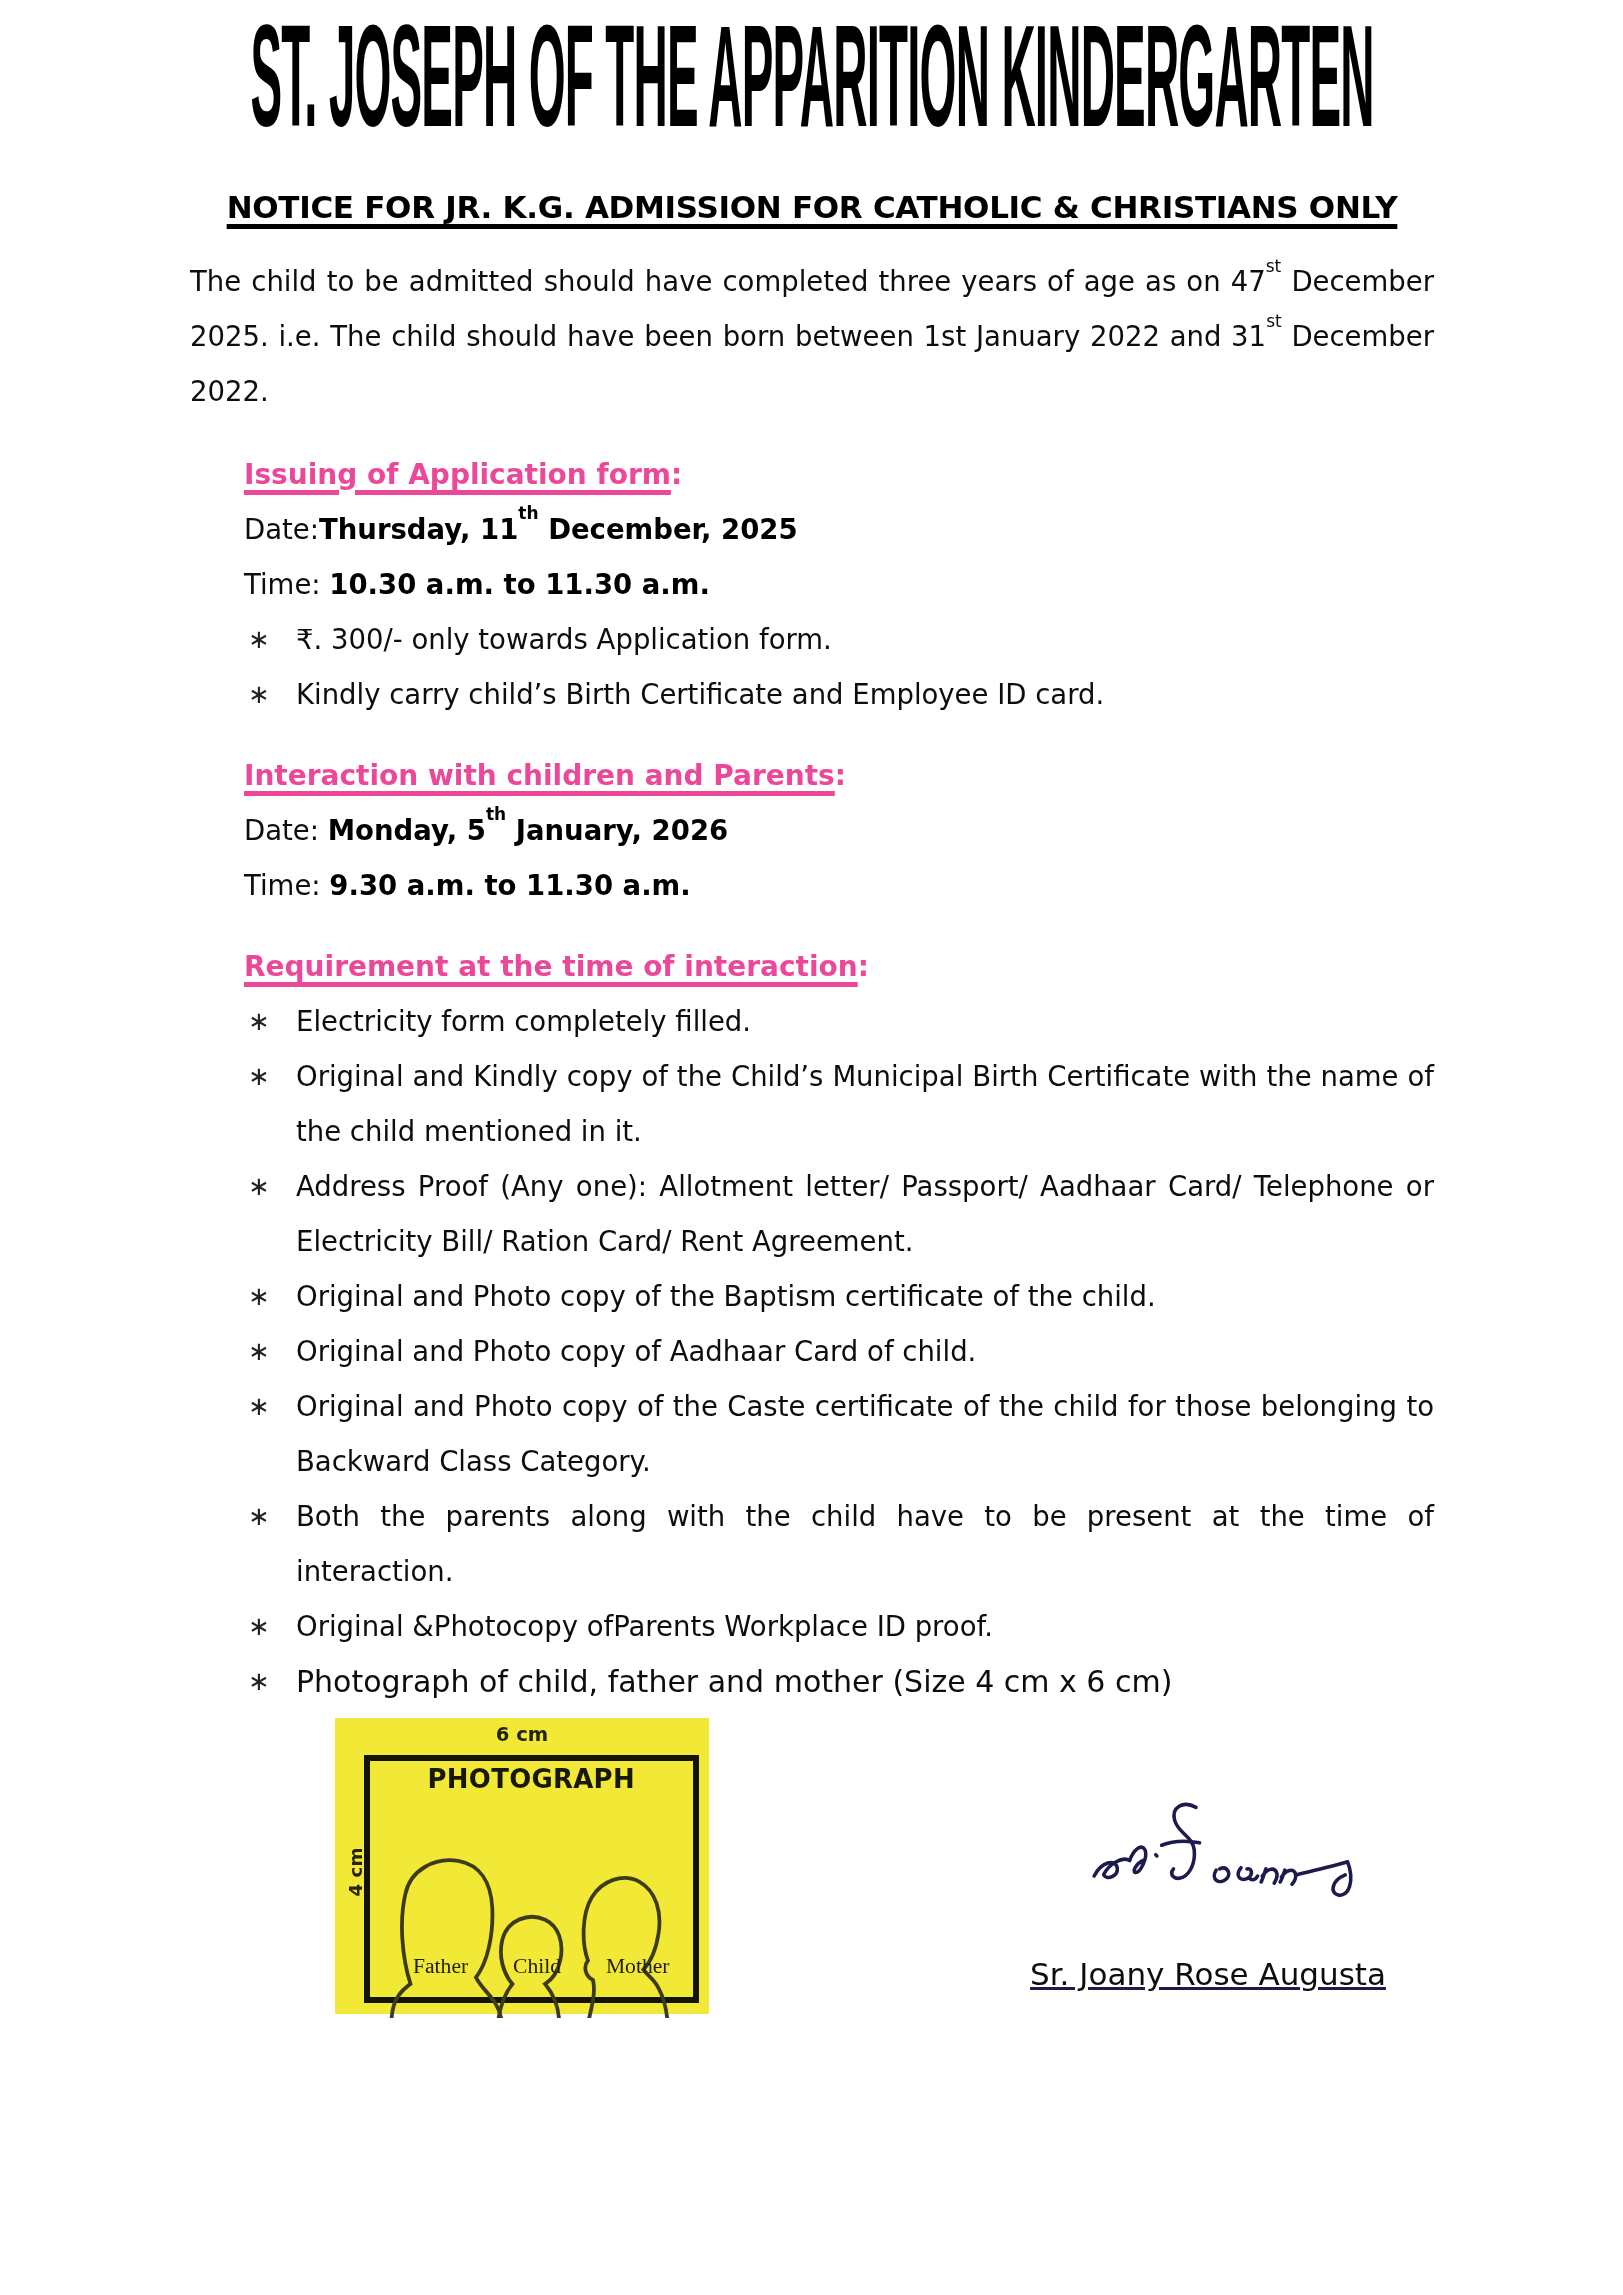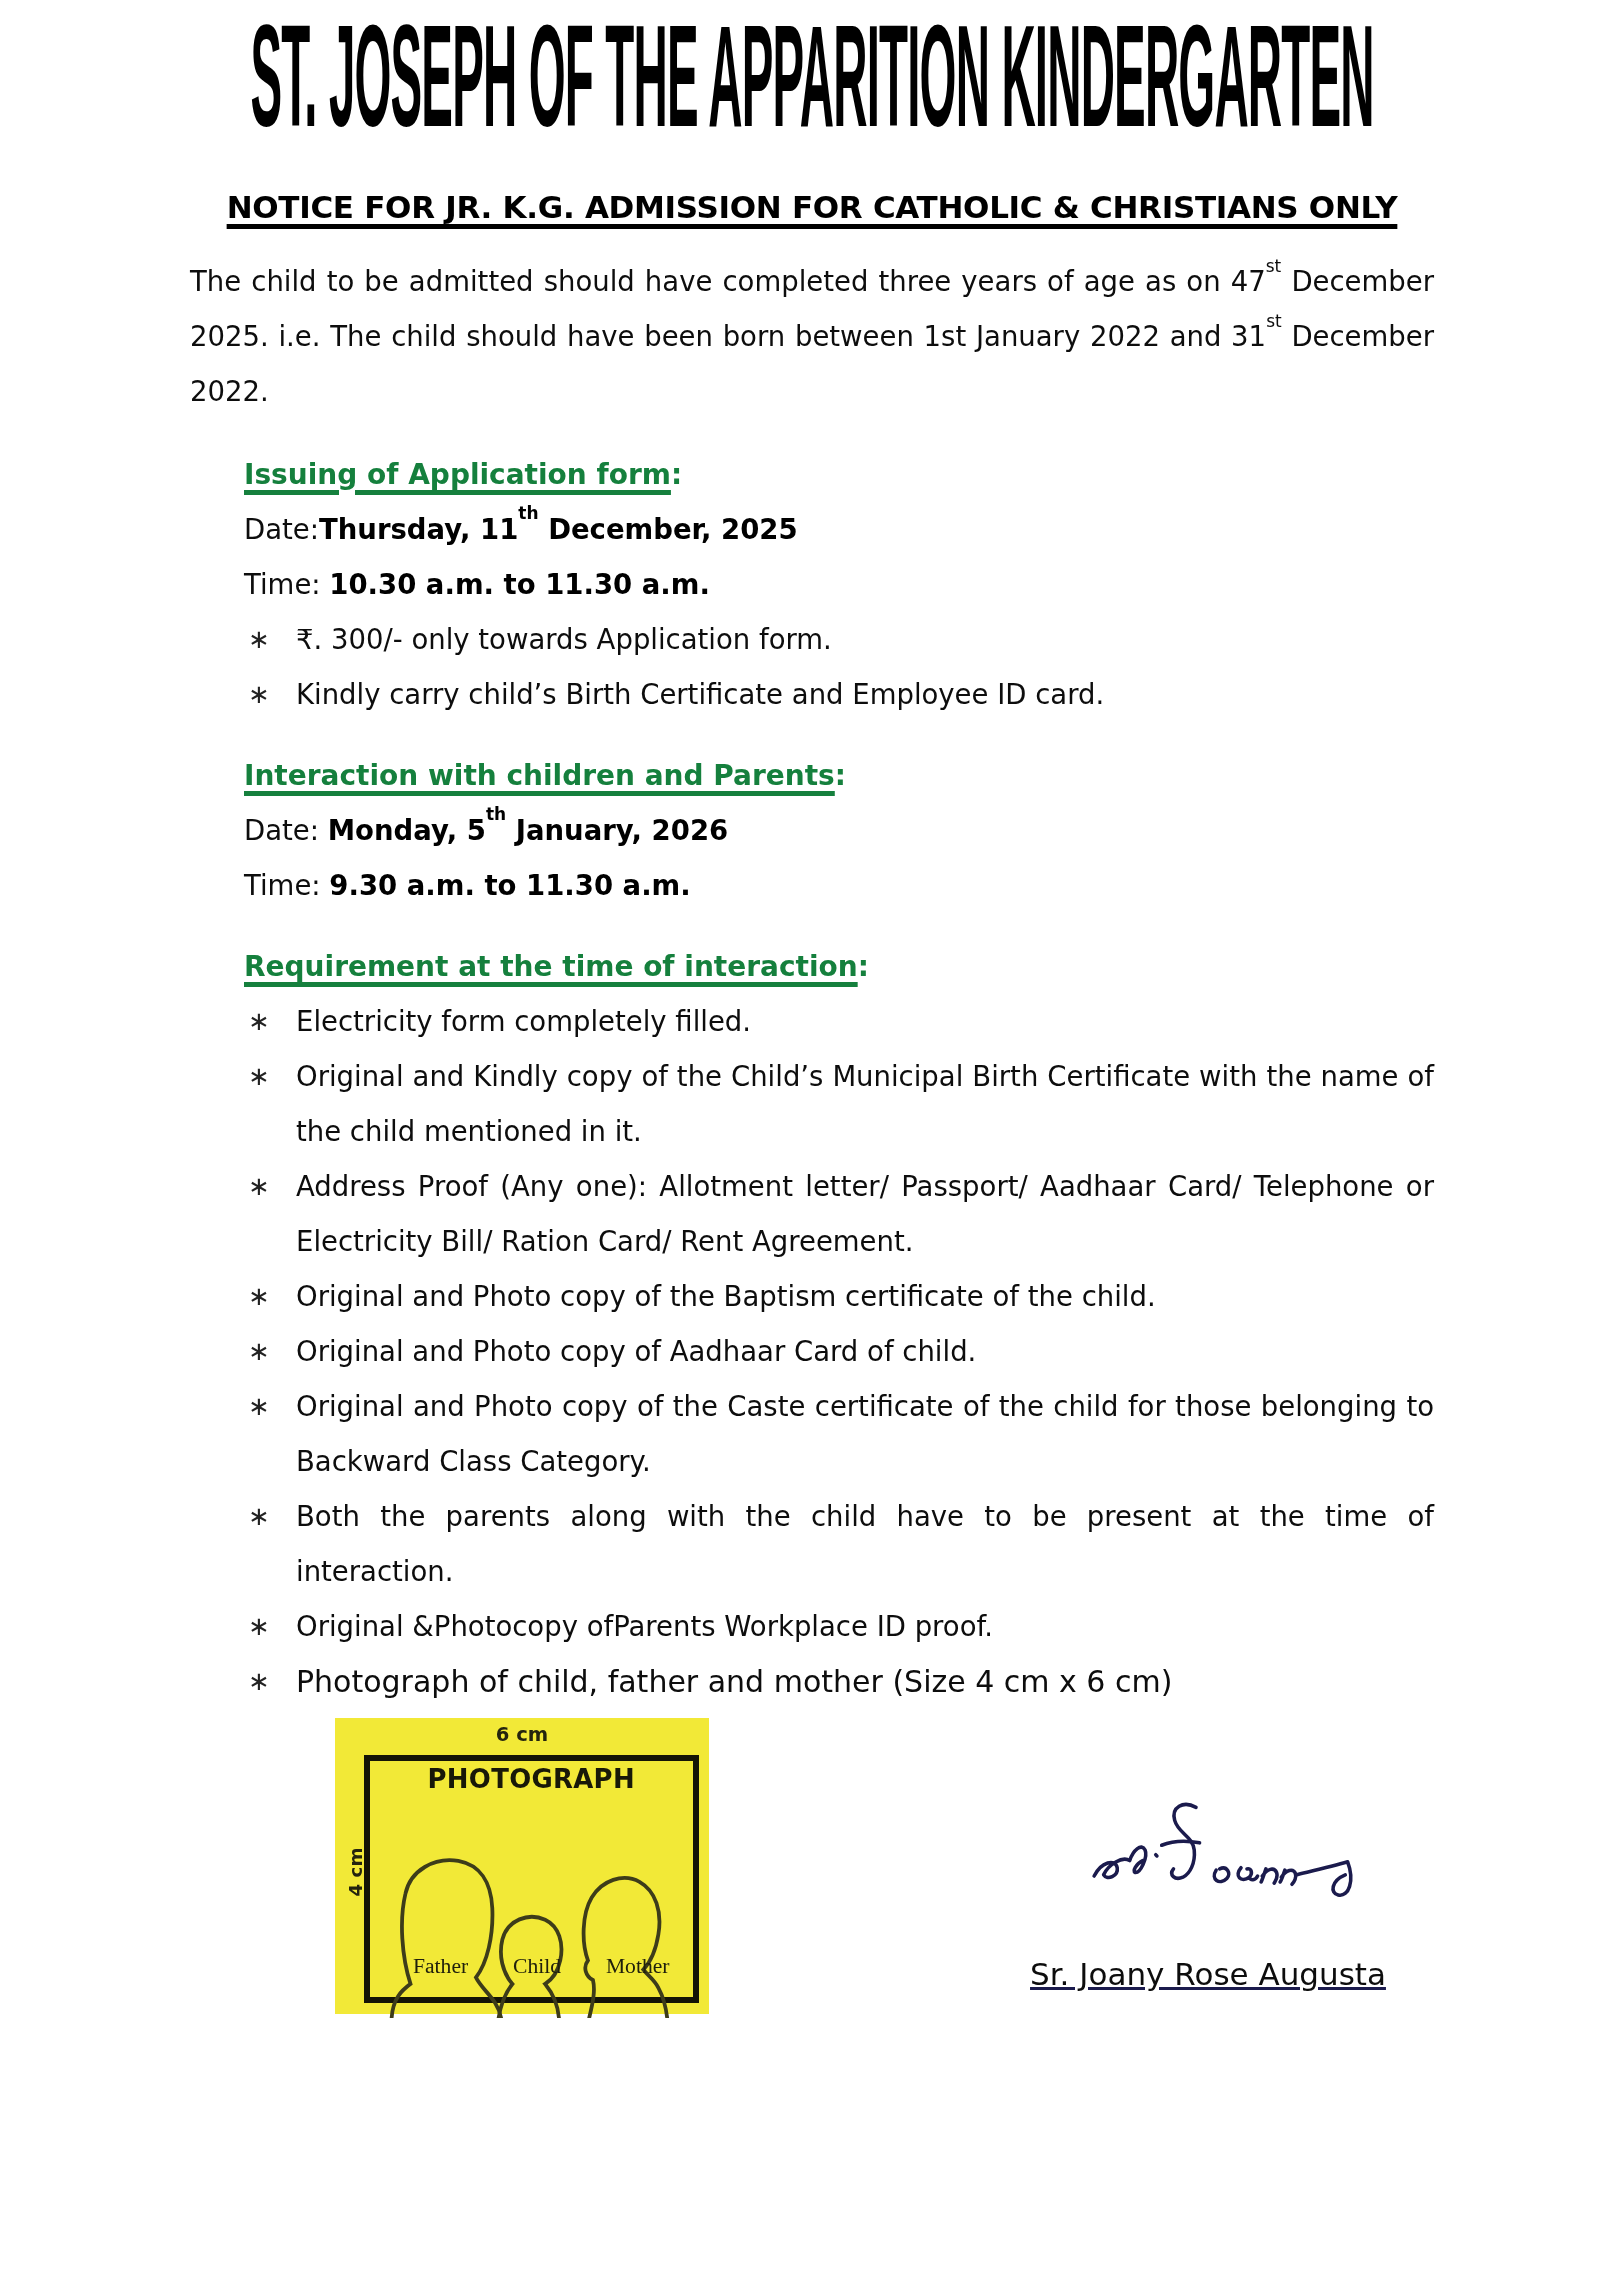--- a/index.html
+++ b/index.html
@@ -21,21 +21,21 @@
   
   .notice-title{margin-top:33px;text-align:center;font-weight:bold;font-size:31px;line-height:51px;color:#000;letter-spacing:-0.3px;}
   .u{text-decoration:underline;text-decoration-thickness:4.6px;text-underline-offset:5.9px;}
 
   
   .intro{margin-top:21px;font-size:27.5px;line-height:55px;text-align:justify;color:#0d0d0d;}
   sup.s{font-size:17px;line-height:0;position:relative;top:-0.55em;}
 
   
   .section{margin-top:26px;}
-  .sec-heading{padding-left:54px;font-size:28px;font-weight:bold;line-height:55px;color:#15803d;}
+  .sec-heading{padding-left:54px;font-size:28px;font-weight:bold;line-height:55px;color:#ec4899;}
   .line{padding-left:54px;font-size:27.5px;line-height:55px;color:#0d0d0d;}
   .b{font-weight:bold;color:#000;}
   .bullet{display:flex;padding-left:58px;font-size:27.5px;line-height:55px;color:#0d0d0d;}
   .bullet .mark{flex:0 0 48px;font-size:26px;color:#222;}
   .bullet .btext{flex:1;text-align:justify;}
   .bullet.big{font-size:30px;}
 
   
   .bottom-row{display:flex;align-items:flex-start;padding:0 190px;margin-top:9.2px;margin-left:42px;}
   .photo-box{position:relative;margin-left:103px;width:374px;height:296px;background:#f2e937;}

